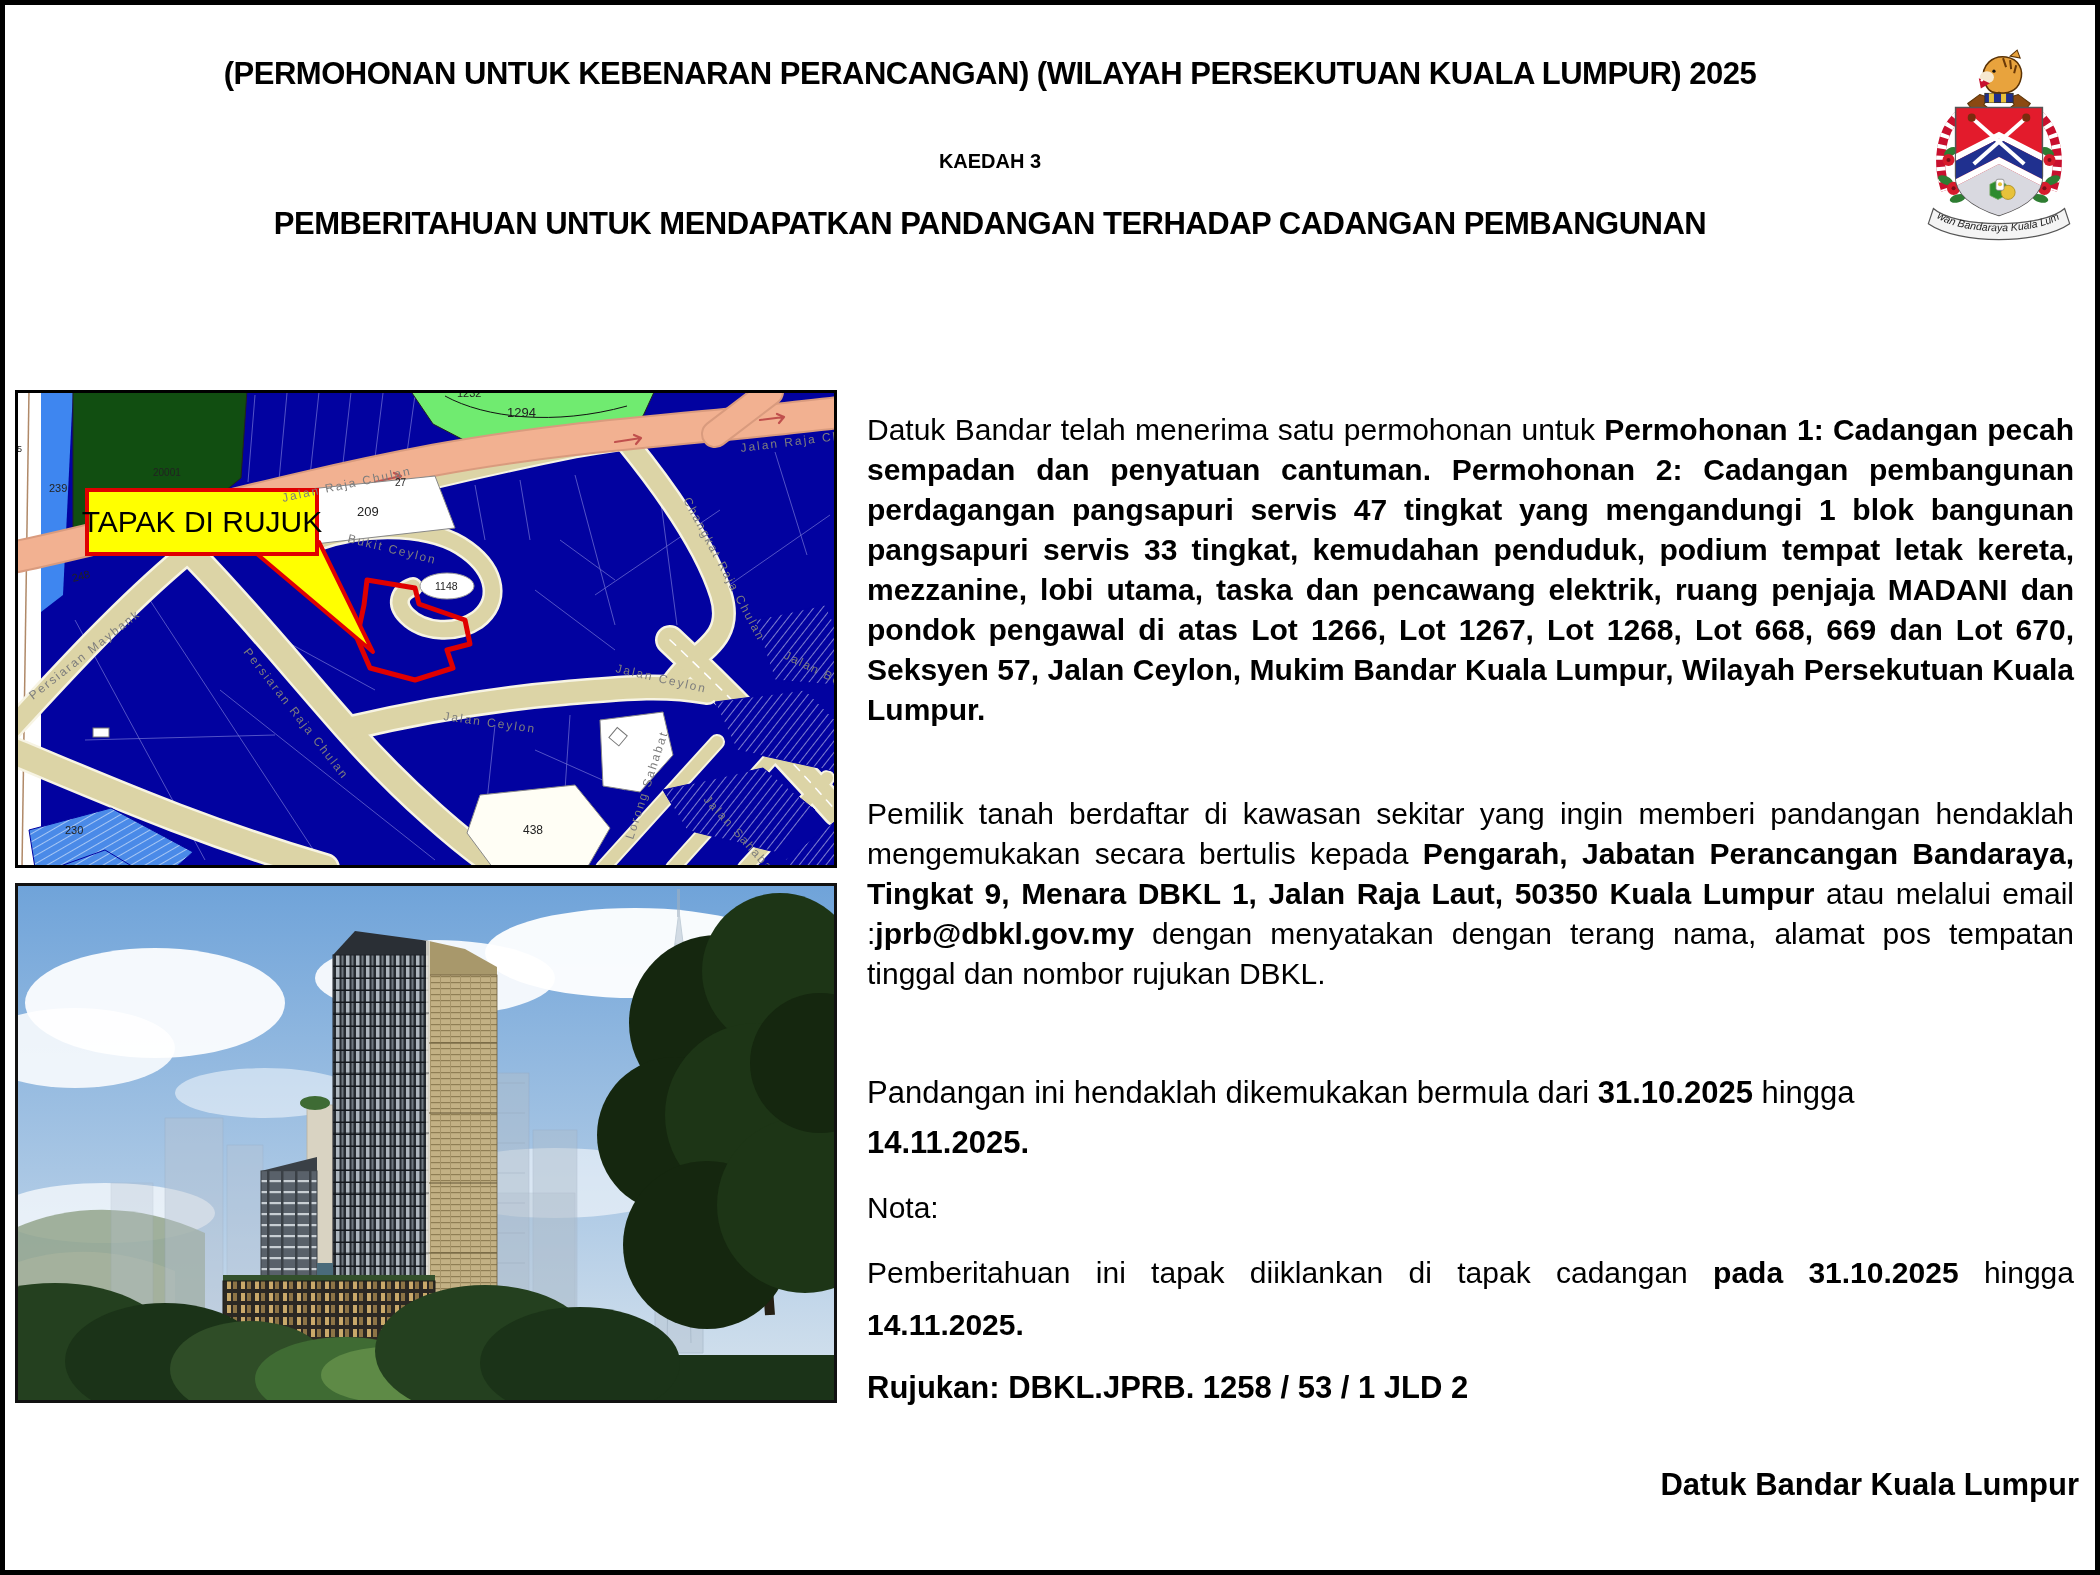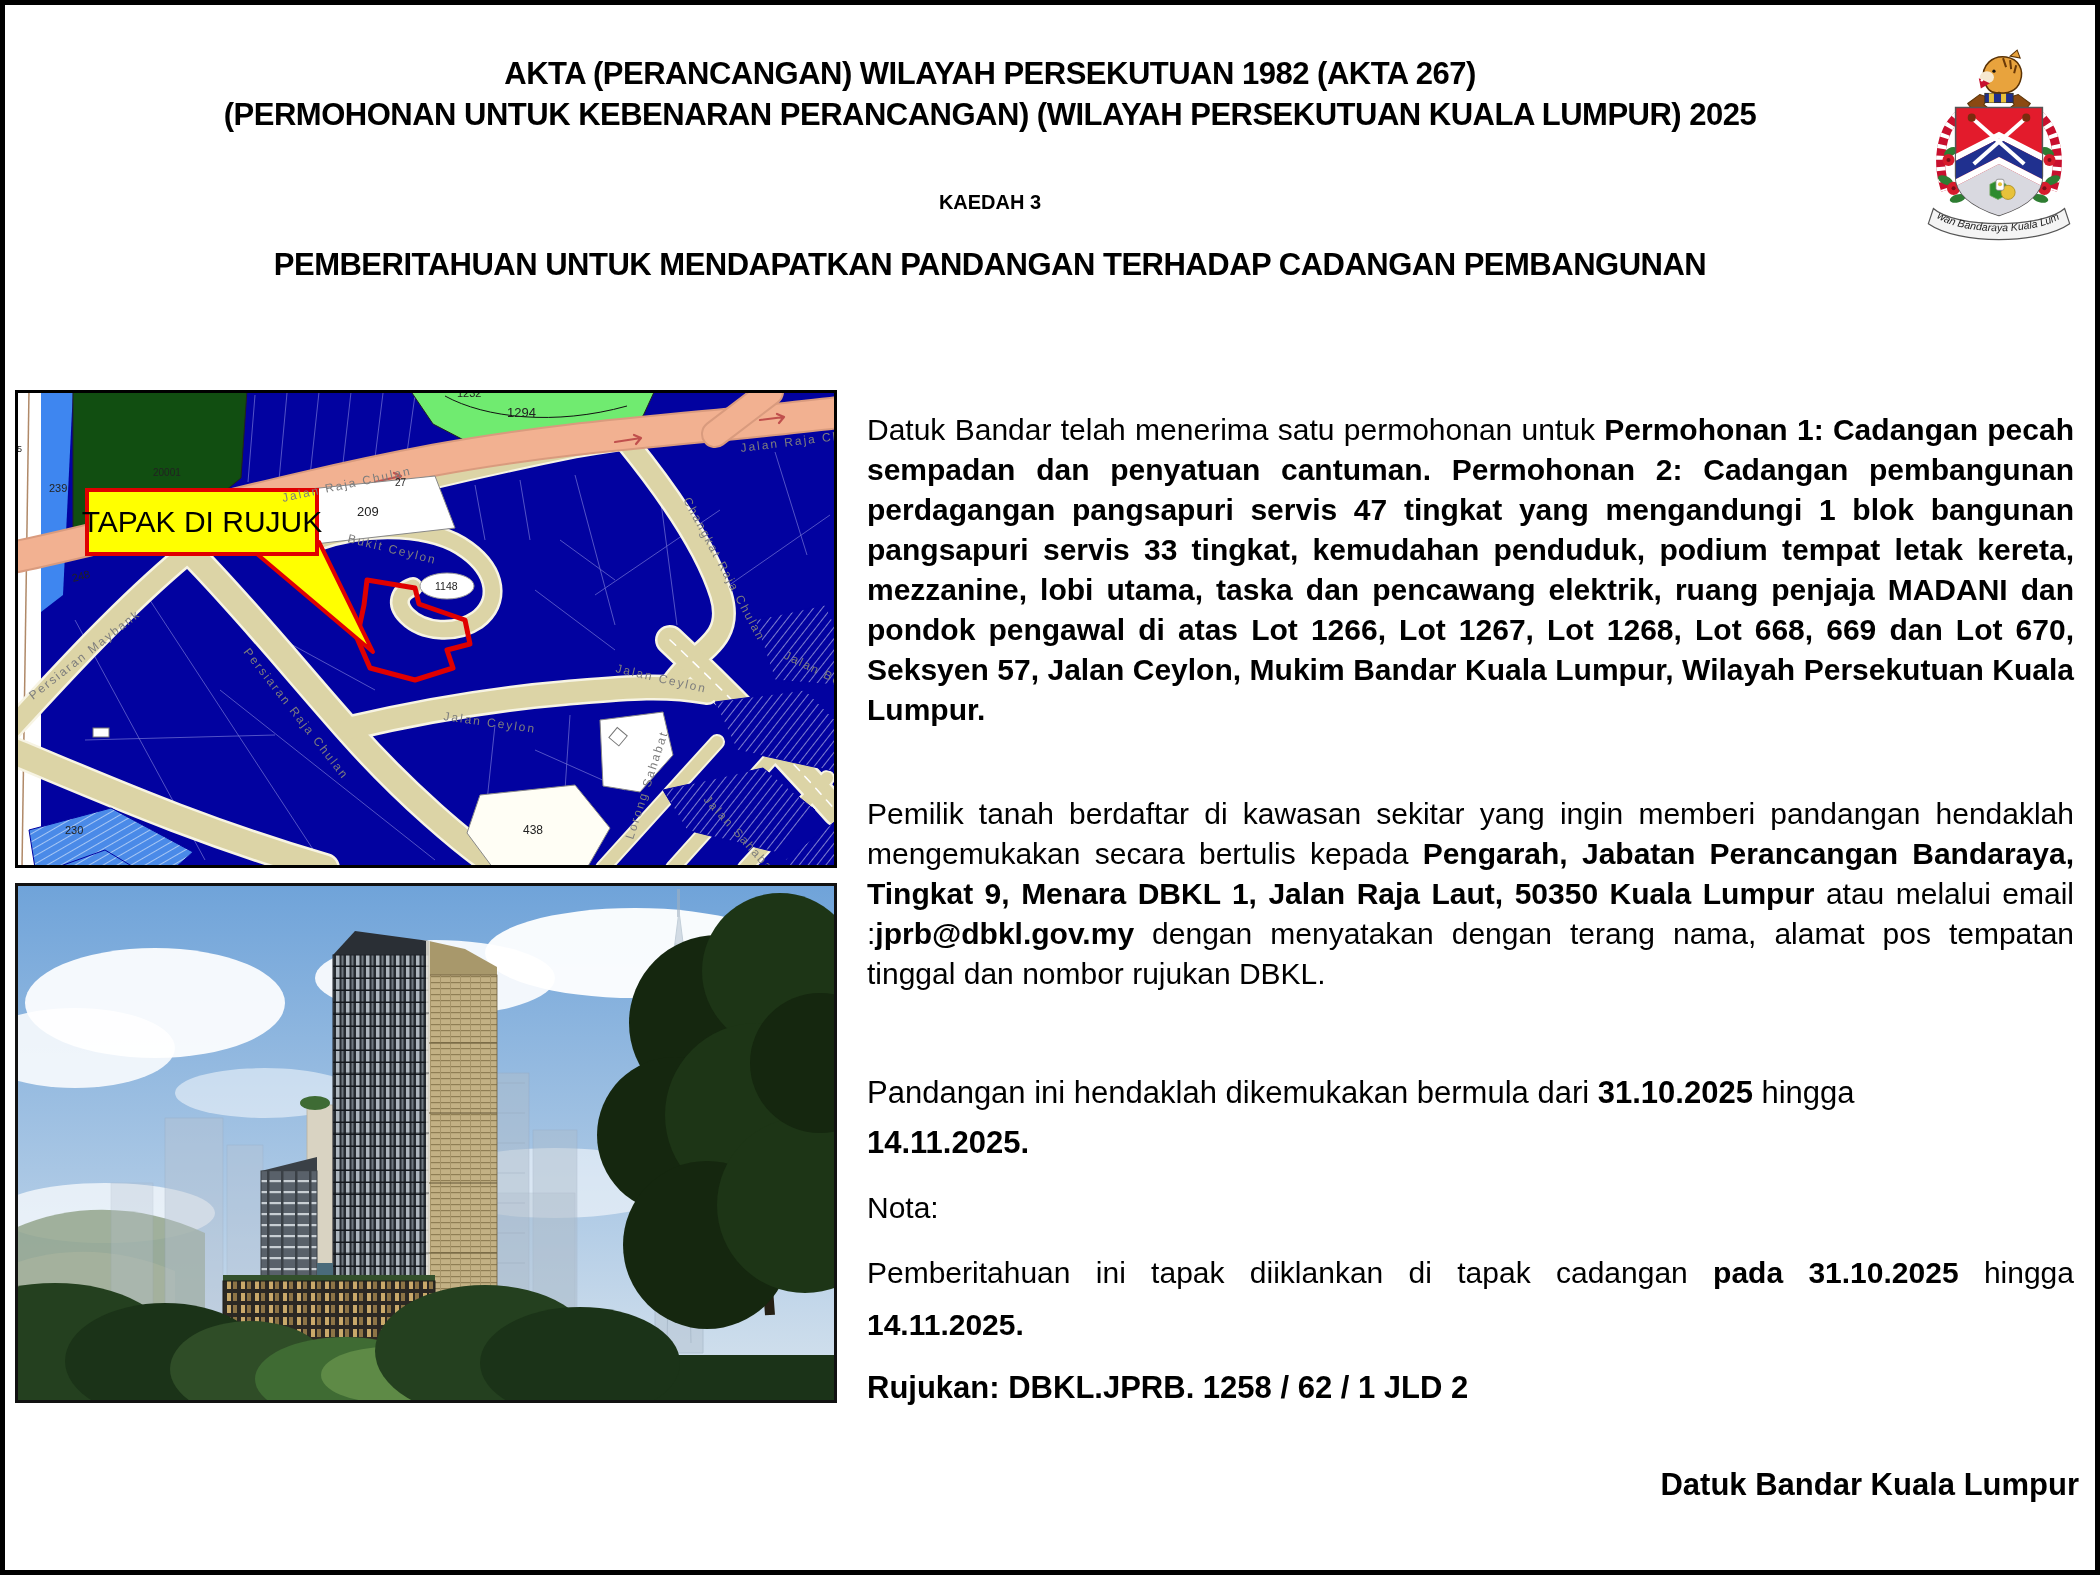--- a/index.html
+++ b/index.html
@@ -31,21 +31,20 @@
   svg text{font-family:"Liberation Sans",sans-serif;}
   .roadlbl{fill:#7d7d7d;font-size:12px;letter-spacing:2px;}
   .lotlbl{fill:#222;}
 </style>
 </head>
 <body>
 
 <div class="page">
 
   <div class="hdr">
-    <div class="hline">AKTA (PERANCANGAN) WILAYAH PERSEKUTUAN 1982 (AKTA 267)</div>
     <div class="hline">(PERMOHONAN UNTUK KEBENARAN PERANCANGAN) (WILAYAH PERSEKUTUAN KUALA LUMPUR) 2025</div>
     <div class="kaedah">KAEDAH 3</div>
     <div class="subtitle">PEMBERITAHUAN UNTUK MENDAPATKAN PANDANGAN TERHADAP CADANGAN PEMBANGUNAN</div>
   </div>
 
   <svg class="crest" viewBox="0 0 150 212">
 
     <g>
       <path d="M34,68 C18,84 12,112 22,142" fill="none" stroke="#C8102E" stroke-width="9"></path>
       <path d="M34,68 C18,84 12,112 22,142" fill="none" stroke="#fff" stroke-width="9" stroke-dasharray="4 7"></path>
@@ -369,18 +368,18 @@
     <p><span class="r">Datuk Bandar telah menerima satu permohonan untuk </span><span class="b">Permohonan 1: Cadangan pecah sempadan dan penyatuan cantuman. Permohonan 2: Cadangan pembangunan perdagangan pangsapuri servis 47 tingkat yang mengandungi 1 blok bangunan pangsapuri servis 33 tingkat, kemudahan penduduk, podium tempat letak kereta, mezzanine, lobi utama, taska dan pencawang elektrik, ruang penjaja MADANI dan pondok pengawal di atas Lot 1266, Lot 1267, Lot 1268, Lot 668, 669 dan Lot 670, Seksyen 57, Jalan Ceylon, Mukim Bandar Kuala Lumpur, Wilayah Persekutuan Kuala Lumpur.</span></p>
 
     <p class="p2"><span class="r">Pemilik tanah berdaftar di kawasan sekitar yang ingin memberi pandangan hendaklah mengemukakan secara bertulis kepada </span><span class="b">Pengarah, Jabatan Perancangan Bandaraya, Tingkat 9, Menara DBKL 1, Jalan Raja Laut, 50350 Kuala Lumpur</span><span class="r"> atau melalui email :</span><span class="b">jprb@dbkl.gov.my</span><span class="r"> dengan menyatakan dengan terang nama, alamat pos tempatan tinggal dan nombor rujukan DBKL.</span></p>
 
     <p class="p3"><span class="r">Pandangan ini hendaklah dikemukakan bermula dari </span><span class="b">31.10.2025</span><span class="r"> hingga</span><br><span class="b">14.11.2025.</span></p>
 
     <p class="nota">Nota:</p>
 
     <p class="p4"><span class="r">Pemberitahuan ini tapak diiklankan di tapak cadangan </span><span class="b">pada 31.10.2025</span><span class="r"> hingga </span><span class="b">14.11.2025.</span></p>
 
-    <p class="ruj">Rujukan: DBKL.JPRB. 1258 / 62 / 1 JLD 2</p>
+    <p class="ruj">Rujukan: DBKL.JPRB. 1258 / 53 / 1 JLD 2</p>
   </div>
 
   <div class="sig">Datuk Bandar Kuala Lumpur</div>
 
 </div>
 
 </body></html>

